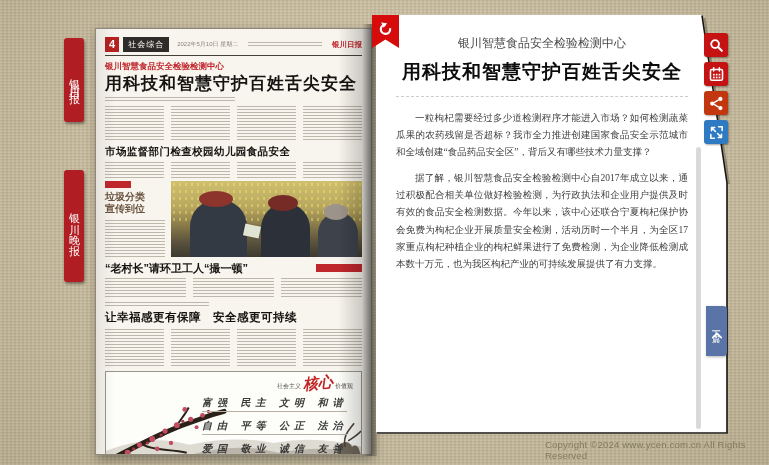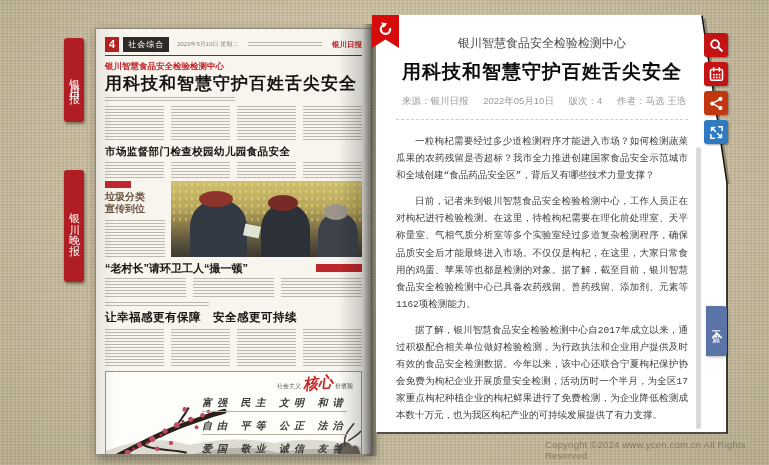--- a/index.html
+++ b/index.html
@@ -77,21 +77,21 @@
   
   .article-page{position:absolute;left:376px;top:15px;width:352px;height:419px;background:#fff;
     box-sizing:border-box;padding:18px 40px 0 20px;overflow:hidden;
     clip-path:polygon(0 0, 326px 0, 351px 168px, 351px 100%, 0 100%);}
   .a-kicker{text-align:center;font-size:12px;color:#4a4a4a;margin:2px 0 0;}
   .a-title{text-align:center;font-size:19px;font-weight:900;color:#0c0c0c;margin:7px 0 10px;letter-spacing:1px;}
   .a-meta{text-align:center;font-size:9.5px;color:#9a9a9a;white-space:nowrap;}
   .a-meta span{margin:0 6px;}
   .a-div{border-top:1px dashed #ccc;margin:11px 0 13px;}
   .a-body p{font-size:9.5px;color:#3d3d3d;line-height:1.8;text-align:justify;text-indent:2em;
-    margin:0 0 9px;font-family:Liberation Mono, monospace;}
+    margin:0 0 9px;font-family:Liberation Serif, serif;}
   .scrollbar{position:absolute;left:320px;top:132px;width:5px;height:282px;background:#d9d9d9;border-radius:3px;cursor:pointer;}
   
   .ribbon{position:absolute;left:372px;top:15px;width:27px;height:33px;background:#d60b0b;
     clip-path:polygon(0 0,100% 0,100% 100%,50% 74%,0 100%);
     display:flex;align-items:flex-start;justify-content:center;padding-top:4px;box-sizing:border-box;
     cursor:pointer;z-index:5;}
   
   .page-edge{position:absolute;inset:0;pointer-events:none;z-index:4;}
   
   .toolbar{position:absolute;left:704px;top:33px;display:flex;flex-direction:column;gap:5px;z-index:6;}
@@ -212,30 +212,23 @@
       </div>
       <div class="publisher">银川市新闻传媒集团</div>
     </div>
   </div>
 
   <div class="spine"></div>
 
   <div class="article-page">
     <div class="a-kicker">银川智慧食品安全检验检测中心</div>
     <div class="a-title">用科技和智慧守护百姓舌尖安全</div>
-    <div class="a-meta">
-      <span>来源：银川日报</span>
-      <span>2022年05月10日</span>
-      <span>版次：4</span>
-      <span>作者：马选 王浩</span>
-    </div>
     <div class="a-div"></div>
     <div class="a-body">
       <p>一粒枸杞需要经过多少道检测程序才能进入市场？如何检测蔬菜瓜果的农药残留是否超标？我市全力推进创建国家食品安全示范城市和全域创建“食品药品安全区”，背后又有哪些技术力量支撑？</p>
-      <p>日前，记者来到银川智慧食品安全检验检测中心，工作人员正在对枸杞进行检验检测。在这里，待检枸杞需要在理化前处理室、天平称量室、气相气质分析室等多个实验室经过多道复杂检测程序，确保品质安全后才能最终进入市场。不仅仅是枸杞，在这里，大家日常食用的鸡蛋、苹果等也都是检测的对象。据了解，截至目前，银川智慧食品安全检验检测中心已具备农药残留、兽药残留、添加剂、元素等1162项检测能力。</p>
       <p>据了解，银川智慧食品安全检验检测中心自2017年成立以来，通过积极配合相关单位做好检验检测，为行政执法和企业用户提供及时有效的食品安全检测数据。今年以来，该中心还联合宁夏枸杞保护协会免费为枸杞企业开展质量安全检测，活动历时一个半月，为全区17家重点枸杞种植企业的枸杞鲜果进行了免费检测，为企业降低检测成本数十万元，也为我区枸杞产业的可持续发展提供了有力支撑。</p>
 
     </div>
     <div class="scrollbar"></div>
   </div>
 
   <div class="ribbon">
     <svg width="18" height="18" viewBox="0 0 24 24">
       <path d="M10.5 7.5 A6.2 6.2 0 1 0 17.5 13.5" fill="none" stroke="#fff" stroke-width="3" stroke-linecap="round"></path>
       <polygon points="5.5,4.5 13.5,5.5 9,11.5" fill="#fff"></polygon>

